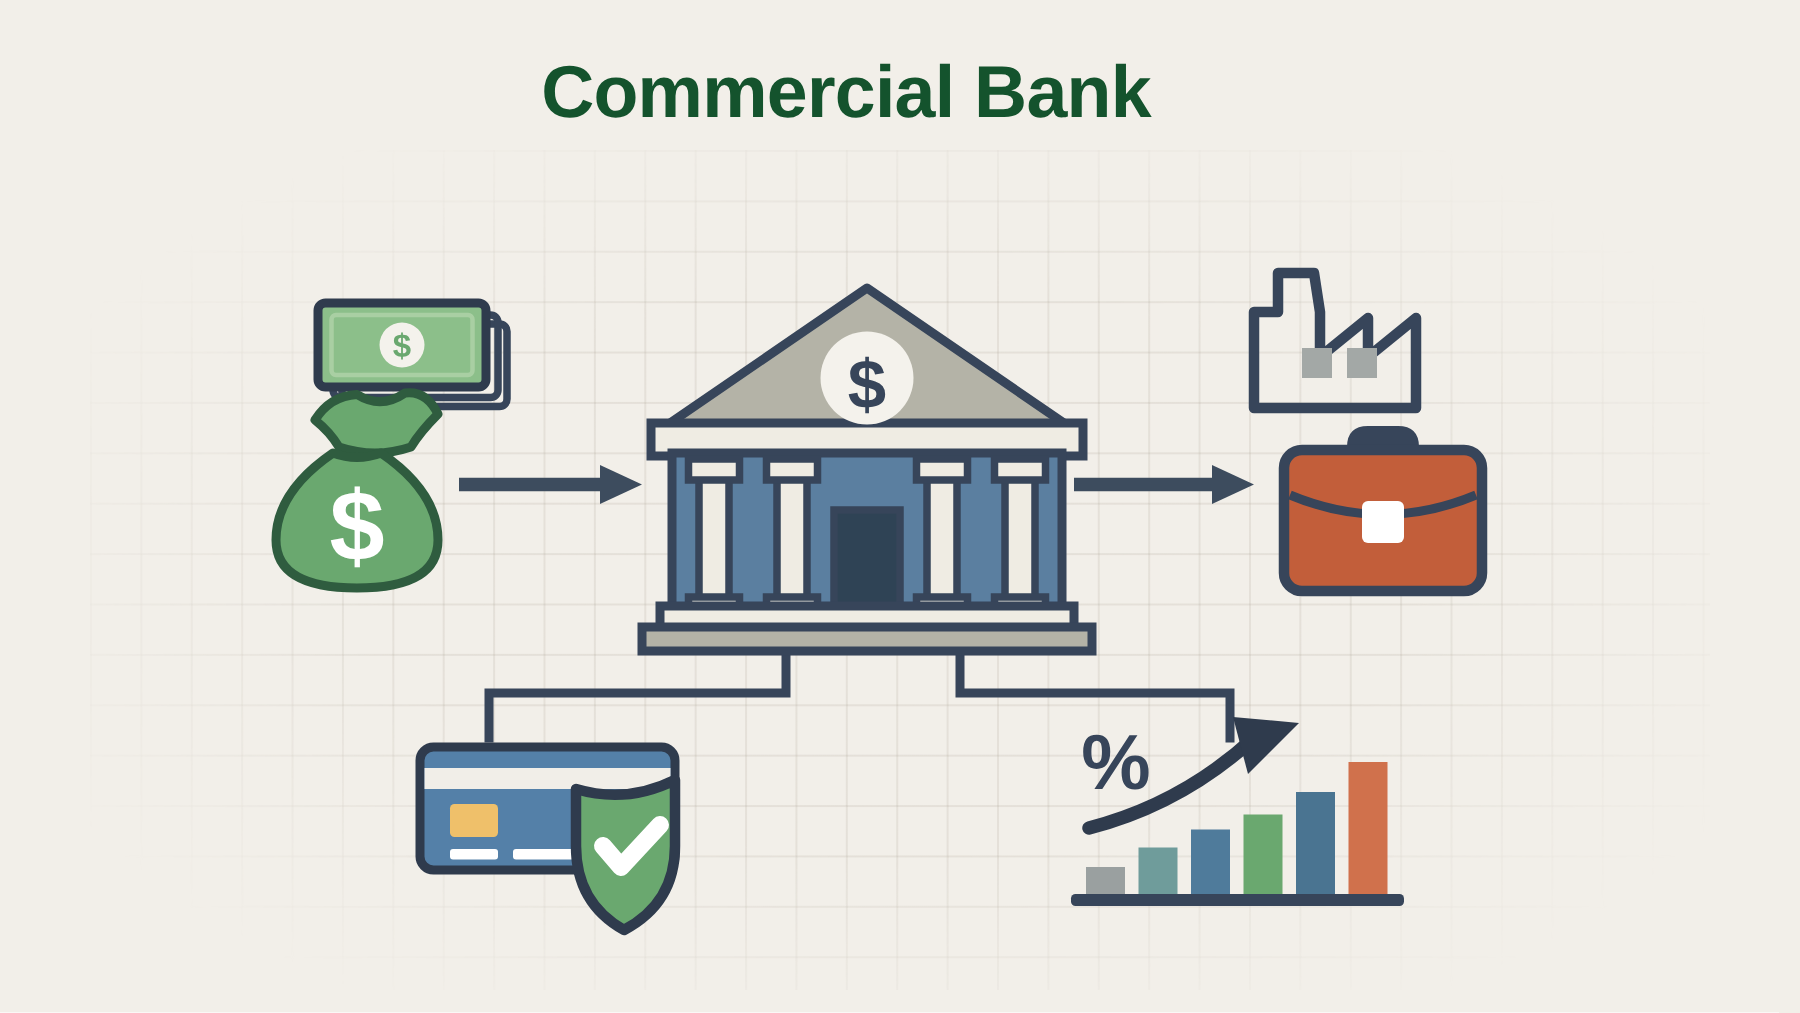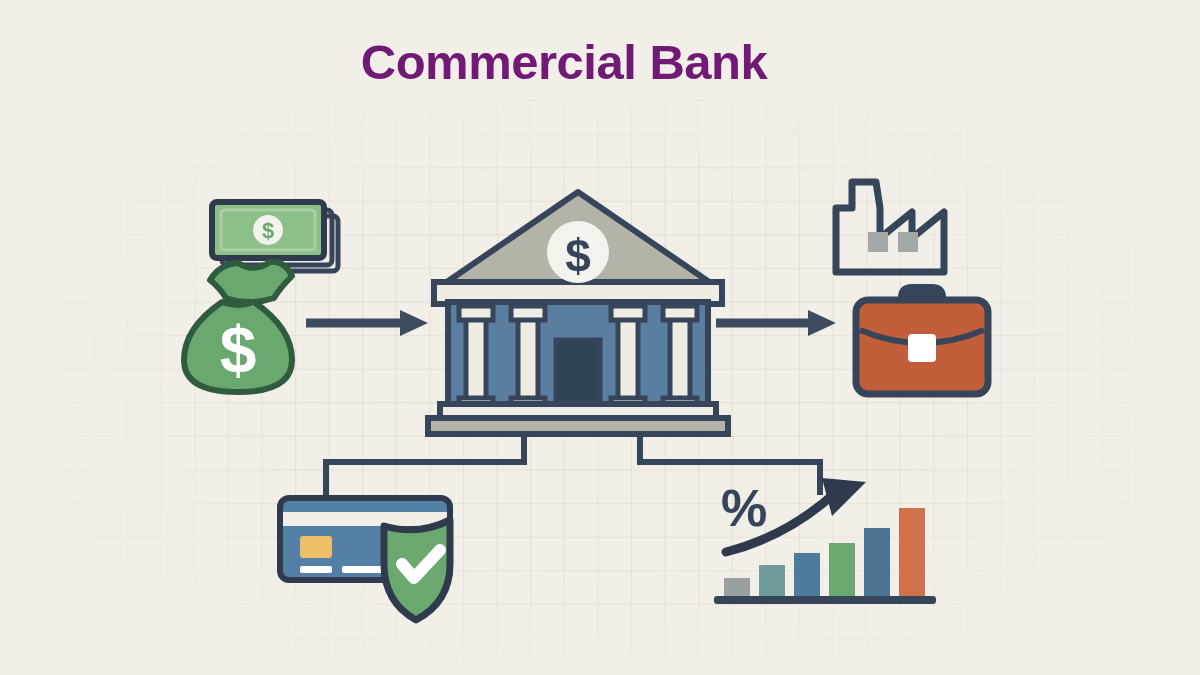--- a/index.html
+++ b/index.html
@@ -31,21 +31,21 @@
     pointer-events: none;
   }
   #title {
     position: absolute;
     left: 0;
     top: 34px;
     width: 1128px;
     text-align: center;
     font-size: 49px;
     font-weight: bold;
-    color: #701a75;
+    color: #14532d;
     letter-spacing: -0.5px;
   }
   .layer {
     position: absolute;
     left: 0;
     top: 0;
   }
   svg { display: block; overflow: visible; }
 </style>
 </head>

